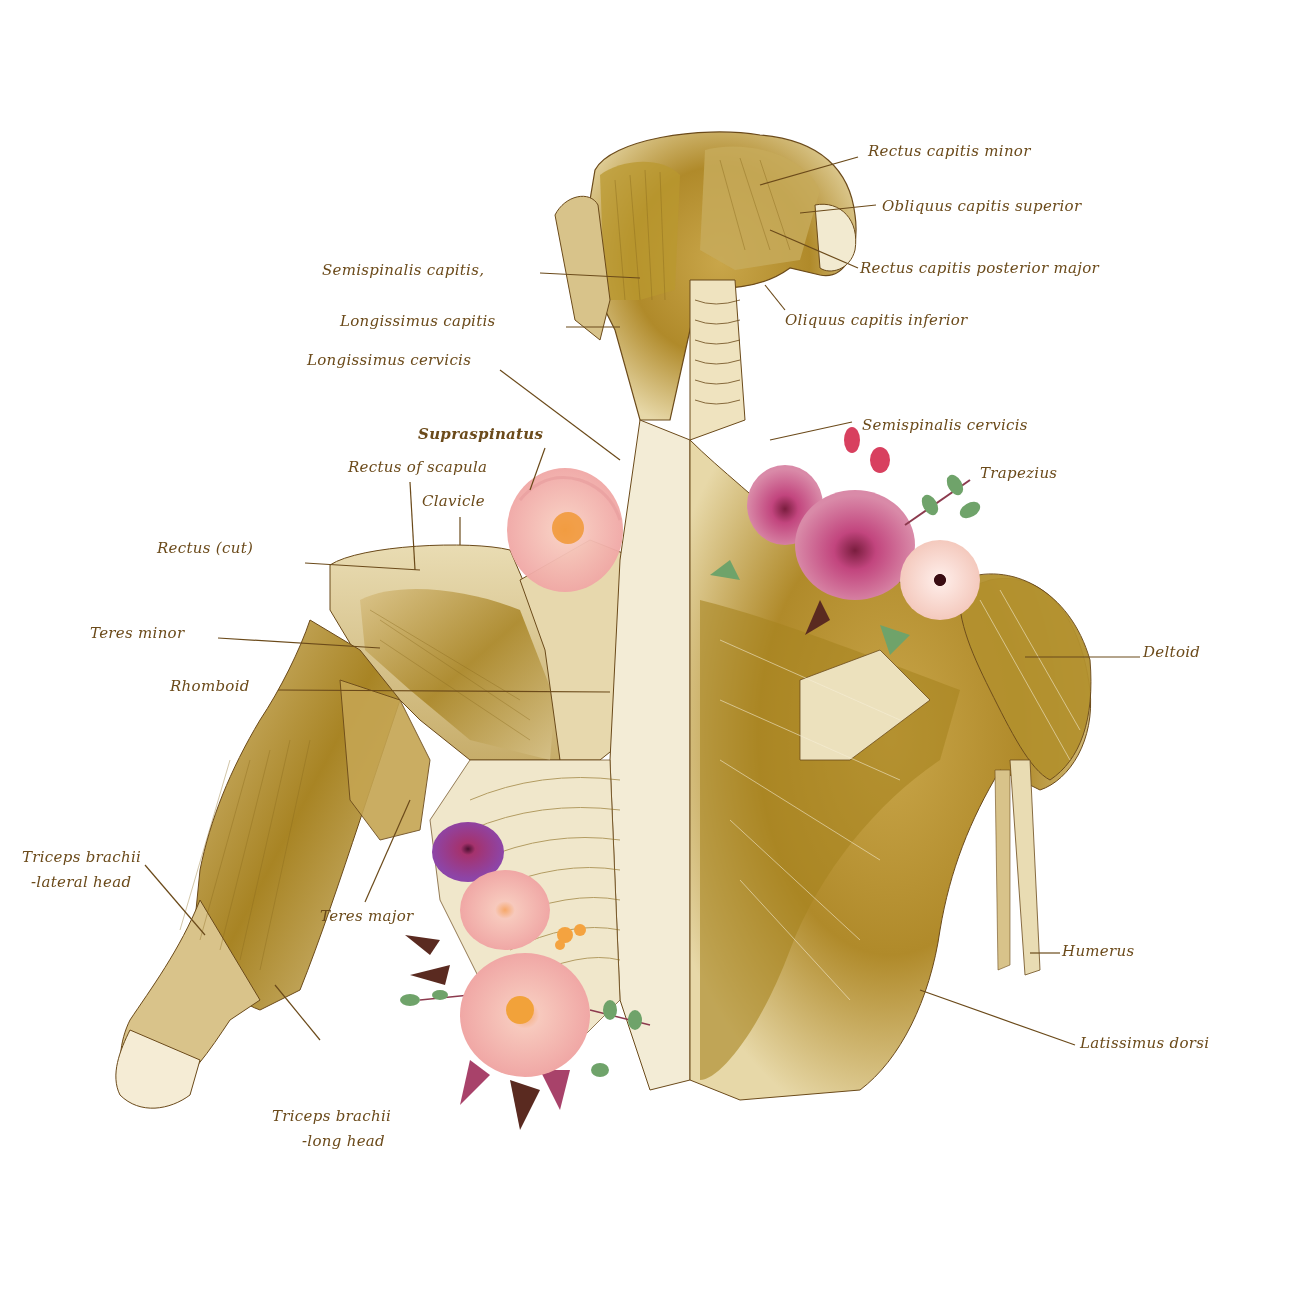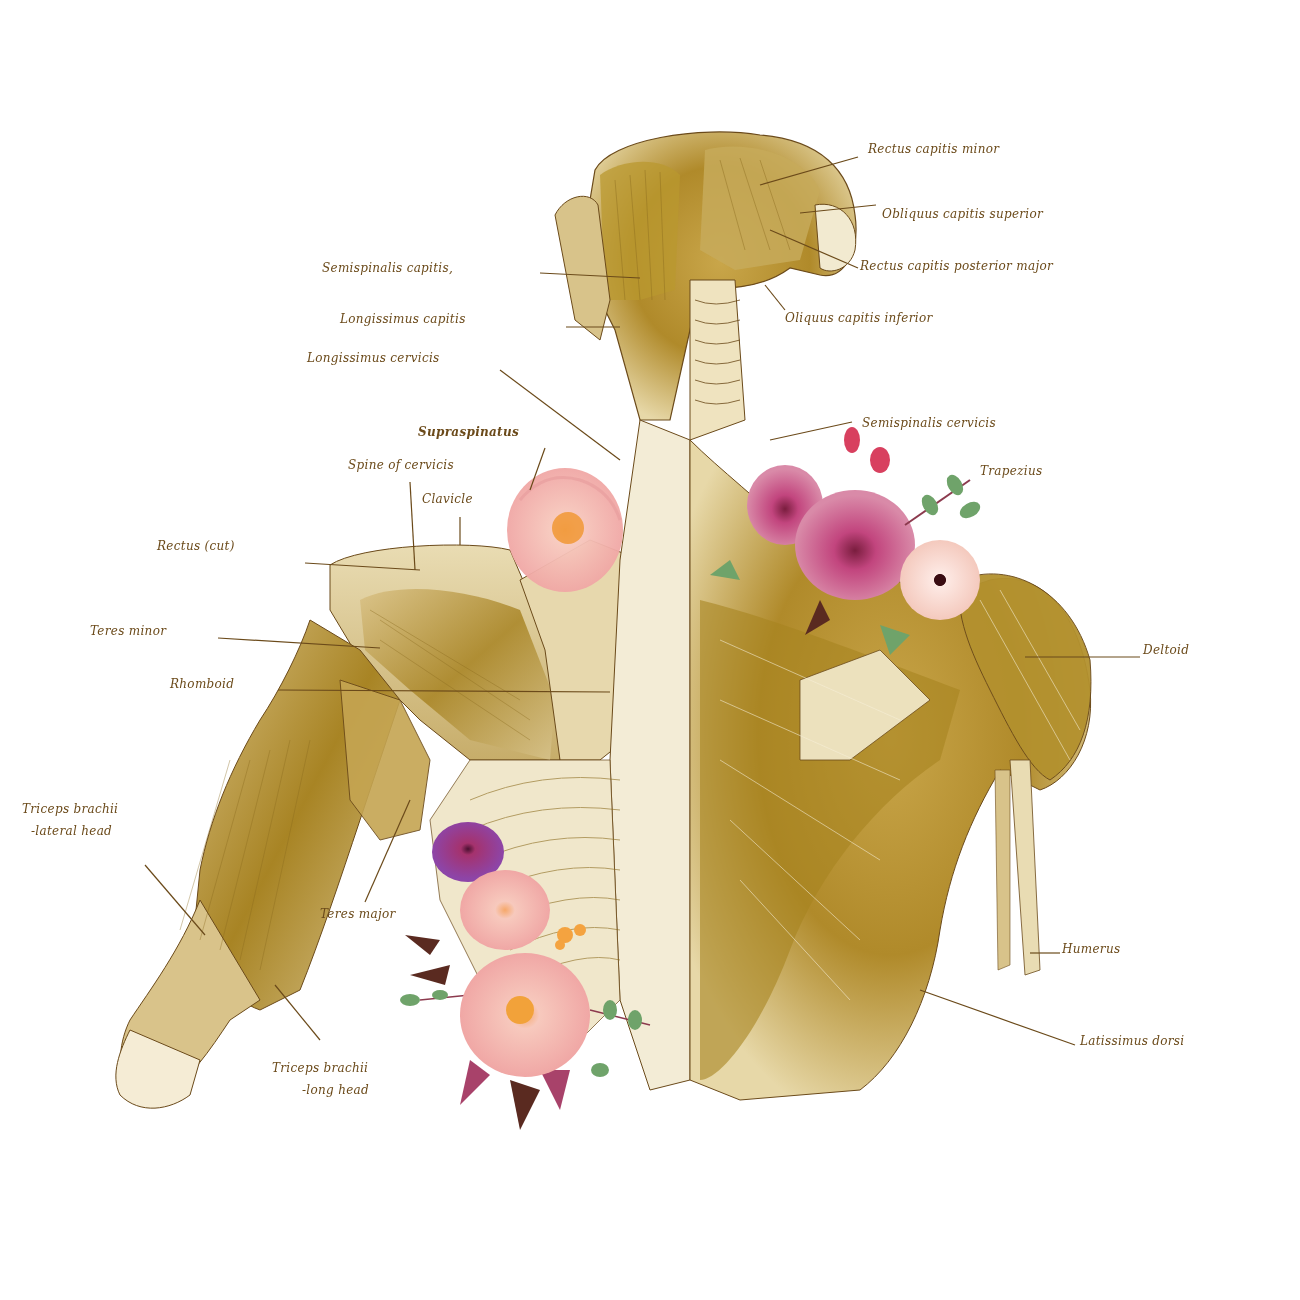--- a/index.html
+++ b/index.html
@@ -3,28 +3,28 @@
   <meta charset="utf-8">
   <style>
     html, body { margin: 0; padding: 0; background: #ffffff; }
     body { width: 1300px; height: 1300px; position: relative; overflow: hidden; }
     #stage { position: absolute; left: 0; top: 0; width: 1300px; height: 1300px; }
     svg.art { position: absolute; left: 0; top: 0; }
     .label {
       position: absolute;
       font-family: "DejaVu Serif", serif;
       font-style: italic;
-      font-size: 12px;
+      font-size: 15px;
       color: #6b4a1a;
       white-space: nowrap;
       letter-spacing: 0.3px;
       line-height: 1.15;
     }
     .label.multi { text-align: left; }
-    .label span { display: block; }
+    .label span { display: block; margin-top: 46px; }
   </style>
 </head>
 <body>
 
 <div id="stage">
 
   <svg class="art" width="1300" height="1300" viewBox="0 0 1300 1300">
     <defs>
       <radialGradient id="gold" cx="50%" cy="45%" r="60%">
         <stop offset="0%" stop-color="#c9a64a"></stop>
@@ -208,29 +208,29 @@
       <line x1="1140" y1="657" x2="1025" y2="657"></line>
       <line x1="145" y1="865" x2="205" y2="935"></line>
       <line x1="365" y1="902" x2="410" y2="800"></line>
       <line x1="1030" y1="953" x2="1060" y2="953"></line>
       <line x1="275" y1="985" x2="320" y2="1040"></line>
       <line x1="1075" y1="1045" x2="920" y2="990"></line>
     </g>
   </svg>
 
   <div class="label" style="left:868px; top:143px;">Rectus capitis minor</div>
-  <div class="label" style="left:882px; top:208px;">Obliquus capitis superior</div>
+  <div class="label" style="left:882px; top:198px;">Obliquus capitis superior</div>
   <div class="label" style="left:860px; top:260px;">Rectus capitis posterior major</div>
   <div class="label" style="left:785px; top:312px;">Oliquus capitis inferior</div>
 
   <div class="label" style="left:322px; top:262px;">Semispinalis capitis,</div>
   <div class="label" style="left:340px; top:313px;">Longissimus capitis</div>
   <div class="label" style="left:307px; top:352px;">Longissimus cervicis</div>
   <div class="label" style="left:418px; top:426px;font-weight:bold;">Supraspinatus</div>
-  <div class="label" style="left:348px; top:459px;">Spine of cervicis</div>
+  <div class="label" style="left:348px; top:459px;">Rectus of scapula</div>
   <div class="label" style="left:422px; top:493px;">Clavicle</div>
   <div class="label" style="left:157px; top:540px;">Rectus (cut)</div>
 
   <div class="label" style="left:862px; top:417px;">Semispinalis cervicis</div>
   <div class="label" style="left:980px; top:465px;">Trapezius</div>
 
   <div class="label" style="left:90px; top:625px;">Teres minor</div>
   <div class="label" style="left:170px; top:678px;">Rhomboid</div>
   <div class="label" style="left:1143px; top:644px;text-align:right;">Deltoid</div>
 

